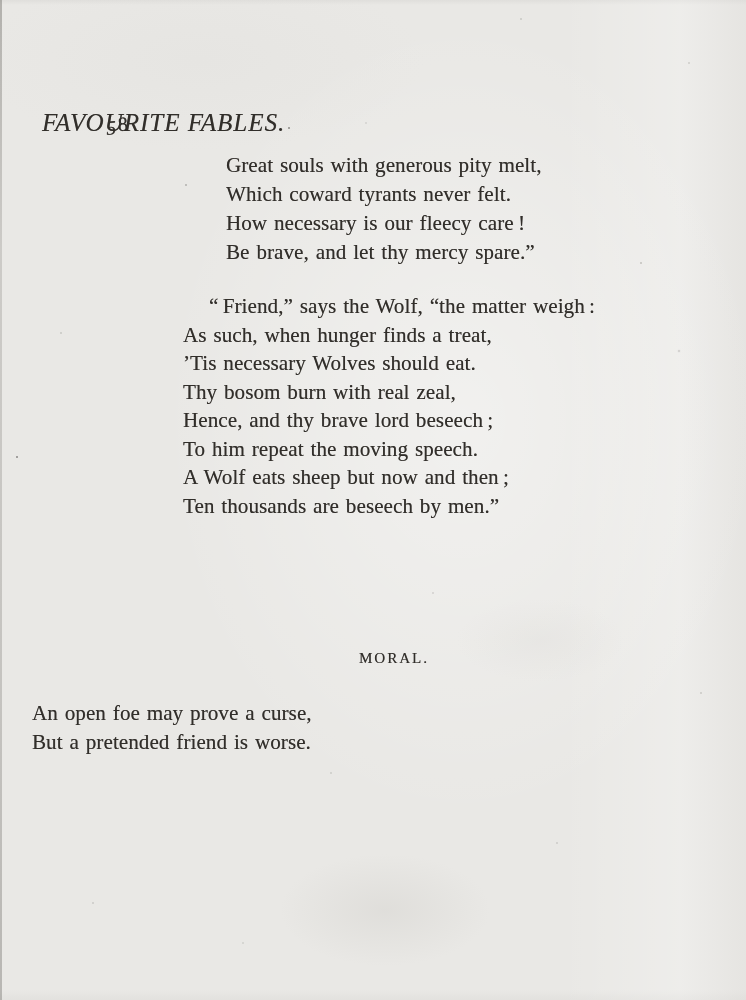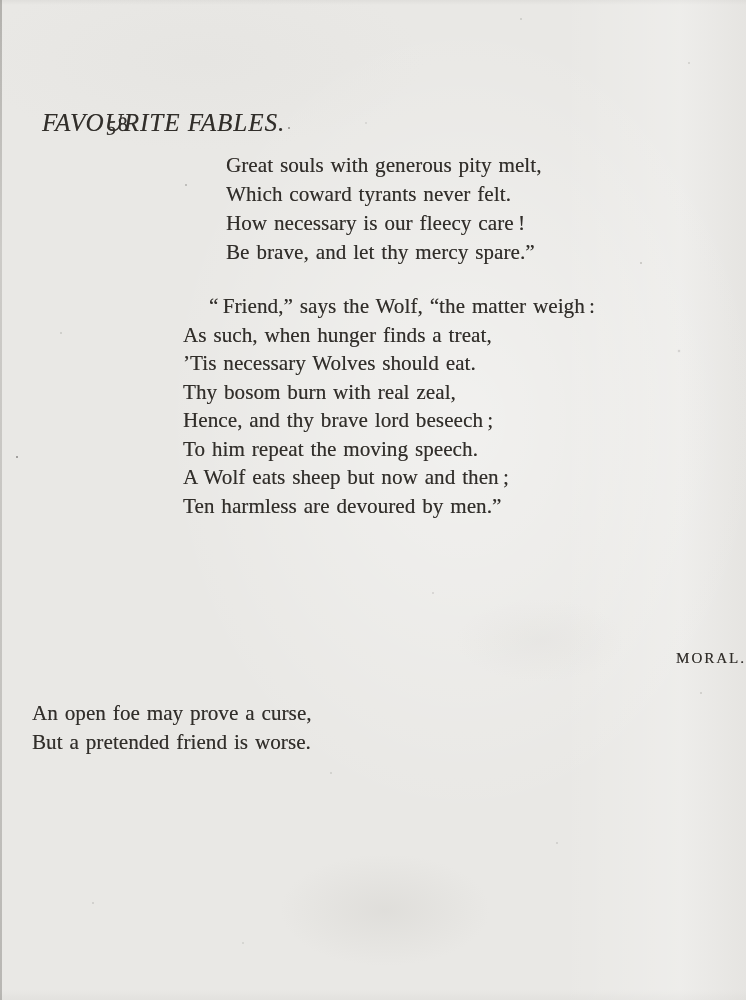--- a/index.html
+++ b/index.html
@@ -110,21 +110,21 @@
     line-height: 28.5px;
   }
   .stanza-2 .line.indent {
     text-indent: 26px;
   }
   .moral-head {
     position: absolute;
     left: 42px;
     right: 0;
     top: 648px;
-    text-align: right;
+    text-align: center;
     font-size: 15px;
     letter-spacing: 2px;
     line-height: 20px;
   }
   .couplet {
     position: absolute;
     left: 32px;
     right: 0;
     top: 699px;
     font-size: 21px;
@@ -151,21 +151,21 @@
   </div>
 
   <div class="stanza stanza-2 ink">
     <div class="line indent">“ Friend,” says the Wolf, “the matter weigh :</div>
     <div class="line">As such, when hunger finds a treat,</div>
     <div class="line">’Tis necessary Wolves should eat.</div>
     <div class="line">Thy bosom burn with real zeal,</div>
     <div class="line">Hence, and thy brave lord beseech ;</div>
     <div class="line">To him repeat the moving speech.</div>
     <div class="line">A Wolf eats sheep but now and then ;</div>
-    <div class="line">Ten harmless are devoured by men.”</div>
+    <div class="line">Ten thousands are beseech by men.”</div>
   </div>
 
   <div class="moral-head ink">MORAL.</div>
 
   <div class="couplet ink">
     <div class="line">An open foe may prove a curse,</div>
     <div class="line">But a pretended friend is worse.</div>
   </div>
 </div>
 

